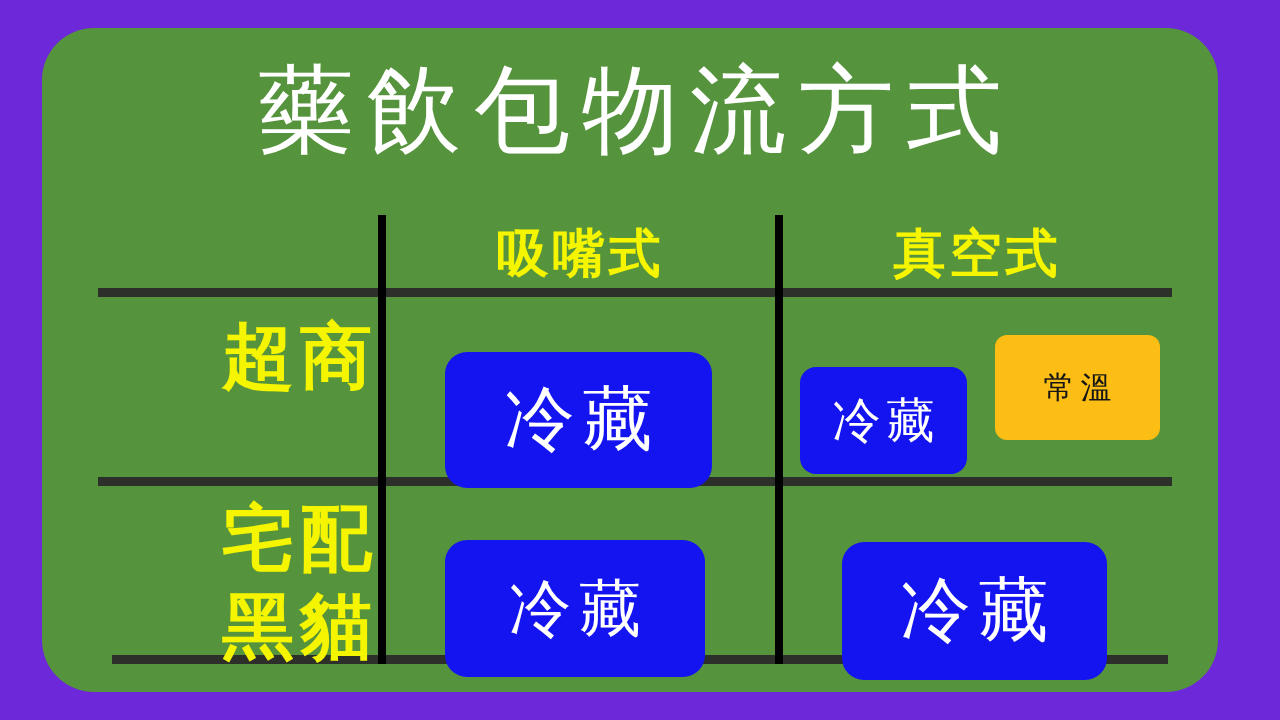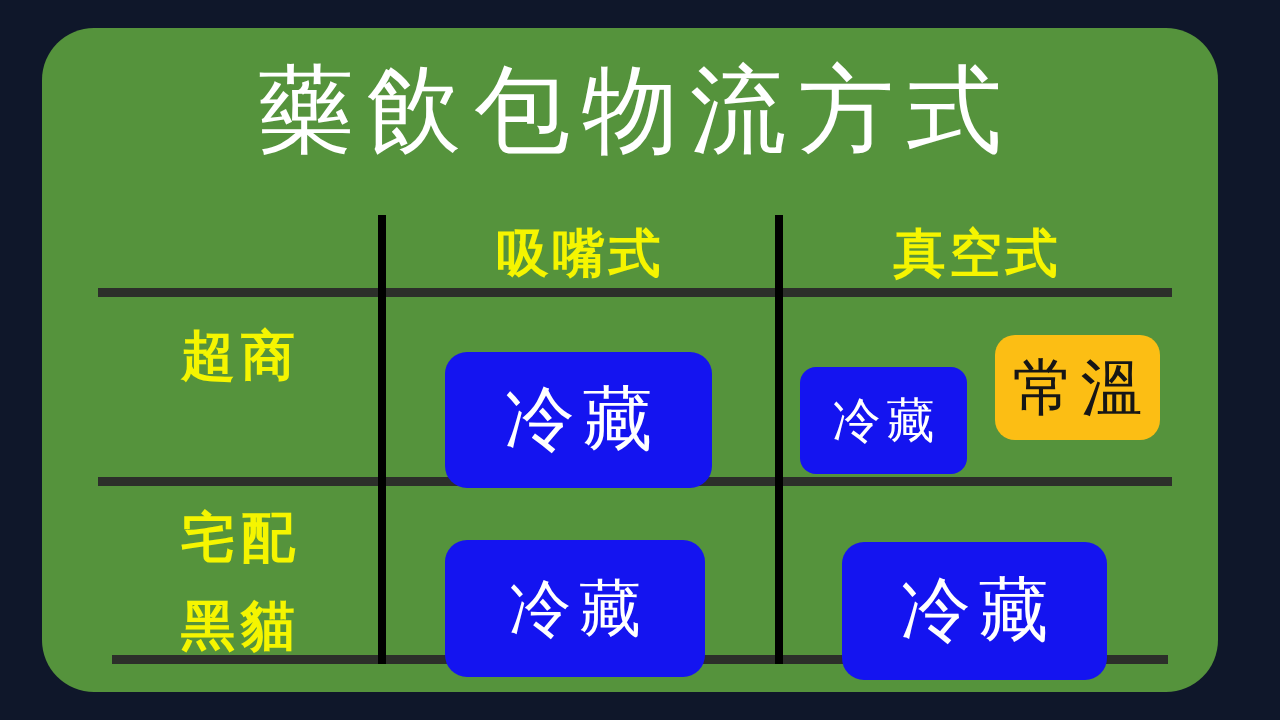--- a/index.html
+++ b/index.html
@@ -12,21 +12,21 @@
     width: 1280px;
     height: 720px;
     overflow: hidden;
     font-family: "DejaVu Sans", "Liberation Sans", sans-serif;
   }
 
   #slide {
     position: relative;
     width: 1280px;
     height: 720px;
-    background: #0f172a;
+    background: #6d28d9;
   }
 
   
   #card {
     position: absolute;
     left: 42px;
     top: 28px;
     width: 1176px;
     height: 664px;
     background: #55933c;
@@ -95,25 +95,25 @@
   }
   #col-head-1 { left: 344px; width: 389px; }
   #col-head-2 { left: 741px; width: 389px; }
 
   
   .row-head {
     position: absolute;
     left: 56px;
     width: 280px;
     color: #f5f500;
-    font-size: 54px;
+    font-size: 72px;
     line-height: 88px;
     letter-spacing: 6px;
     text-indent: 6px;
-    text-align: center;
+    text-align: right;
     font-weight: 700;
     font-family: "DejaVu Sans", "Liberation Sans", sans-serif;
   }
   #row-head-1 { top: 284px; }
   #row-head-2 { top: 466px; }
   .row-head .line { display: block; white-space: nowrap; }
 
   
   .badge {
     position: absolute;
@@ -148,24 +148,24 @@
     left: 758px; top: 307px;
     width: 167px; height: 107px;
     font-size: 48px;
     letter-spacing: 6px;
     text-indent: 6px;
     border-radius: 16px;
   }
   #badge-r1c2-ambient {
     left: 953px; top: 307px;
     width: 165px; height: 105px;
-    font-size: 62px;
+    font-size: 31px;
     letter-spacing: 6px;
     text-indent: 6px;
-    border-radius: 20px;
+    border-radius: 12px;
   }
   
   #badge-r2c1 {
     left: 403px; top: 480px;
     width: 260px; height: 137px;
     font-size: 62px;
     letter-spacing: 8px;
     text-indent: 8px;
   }
   

